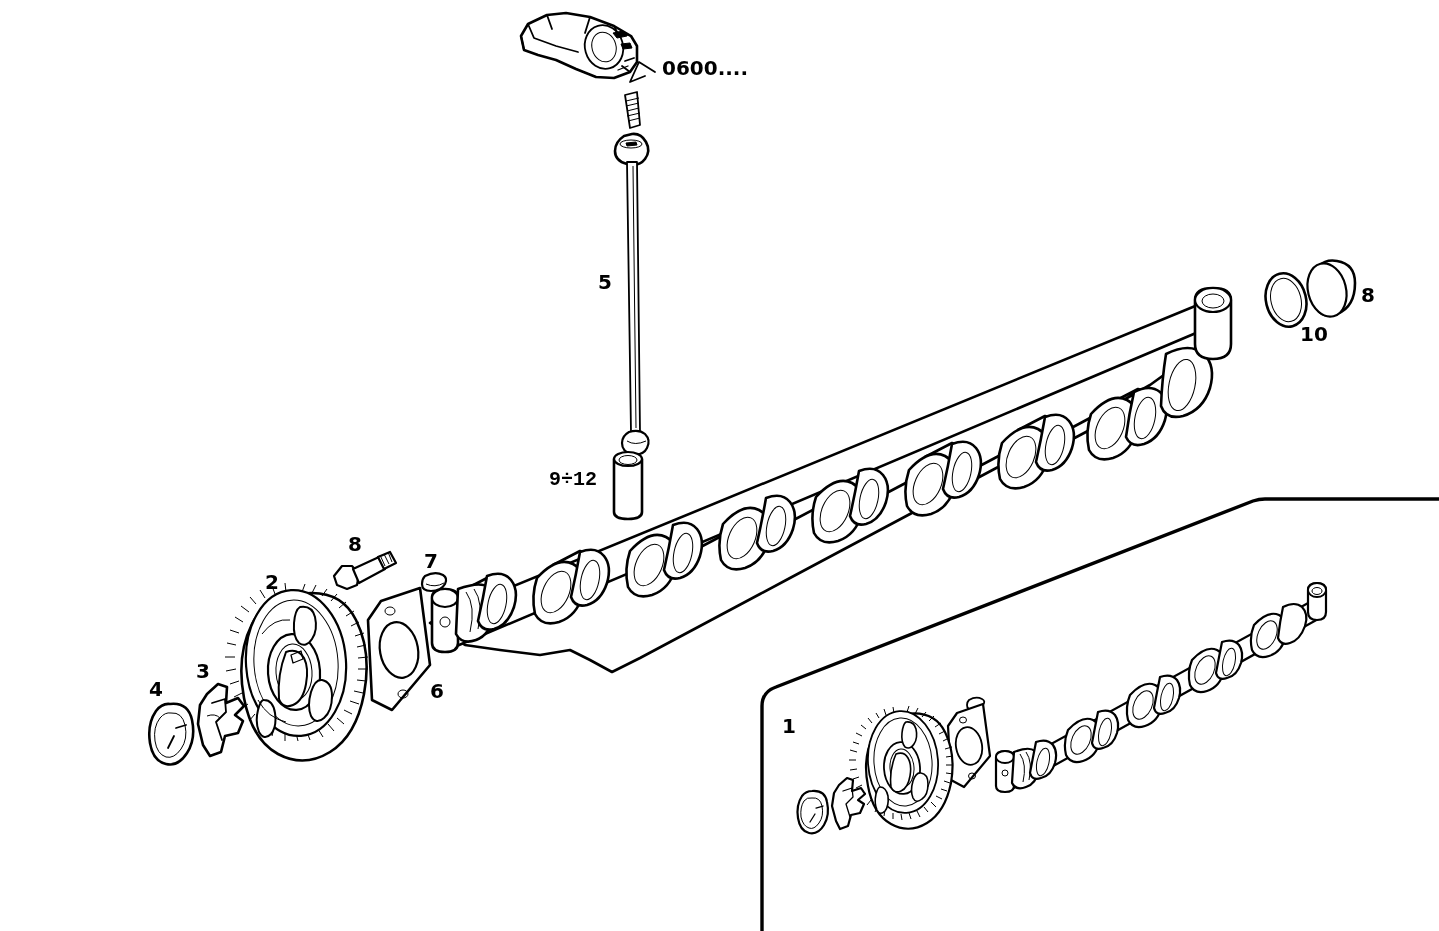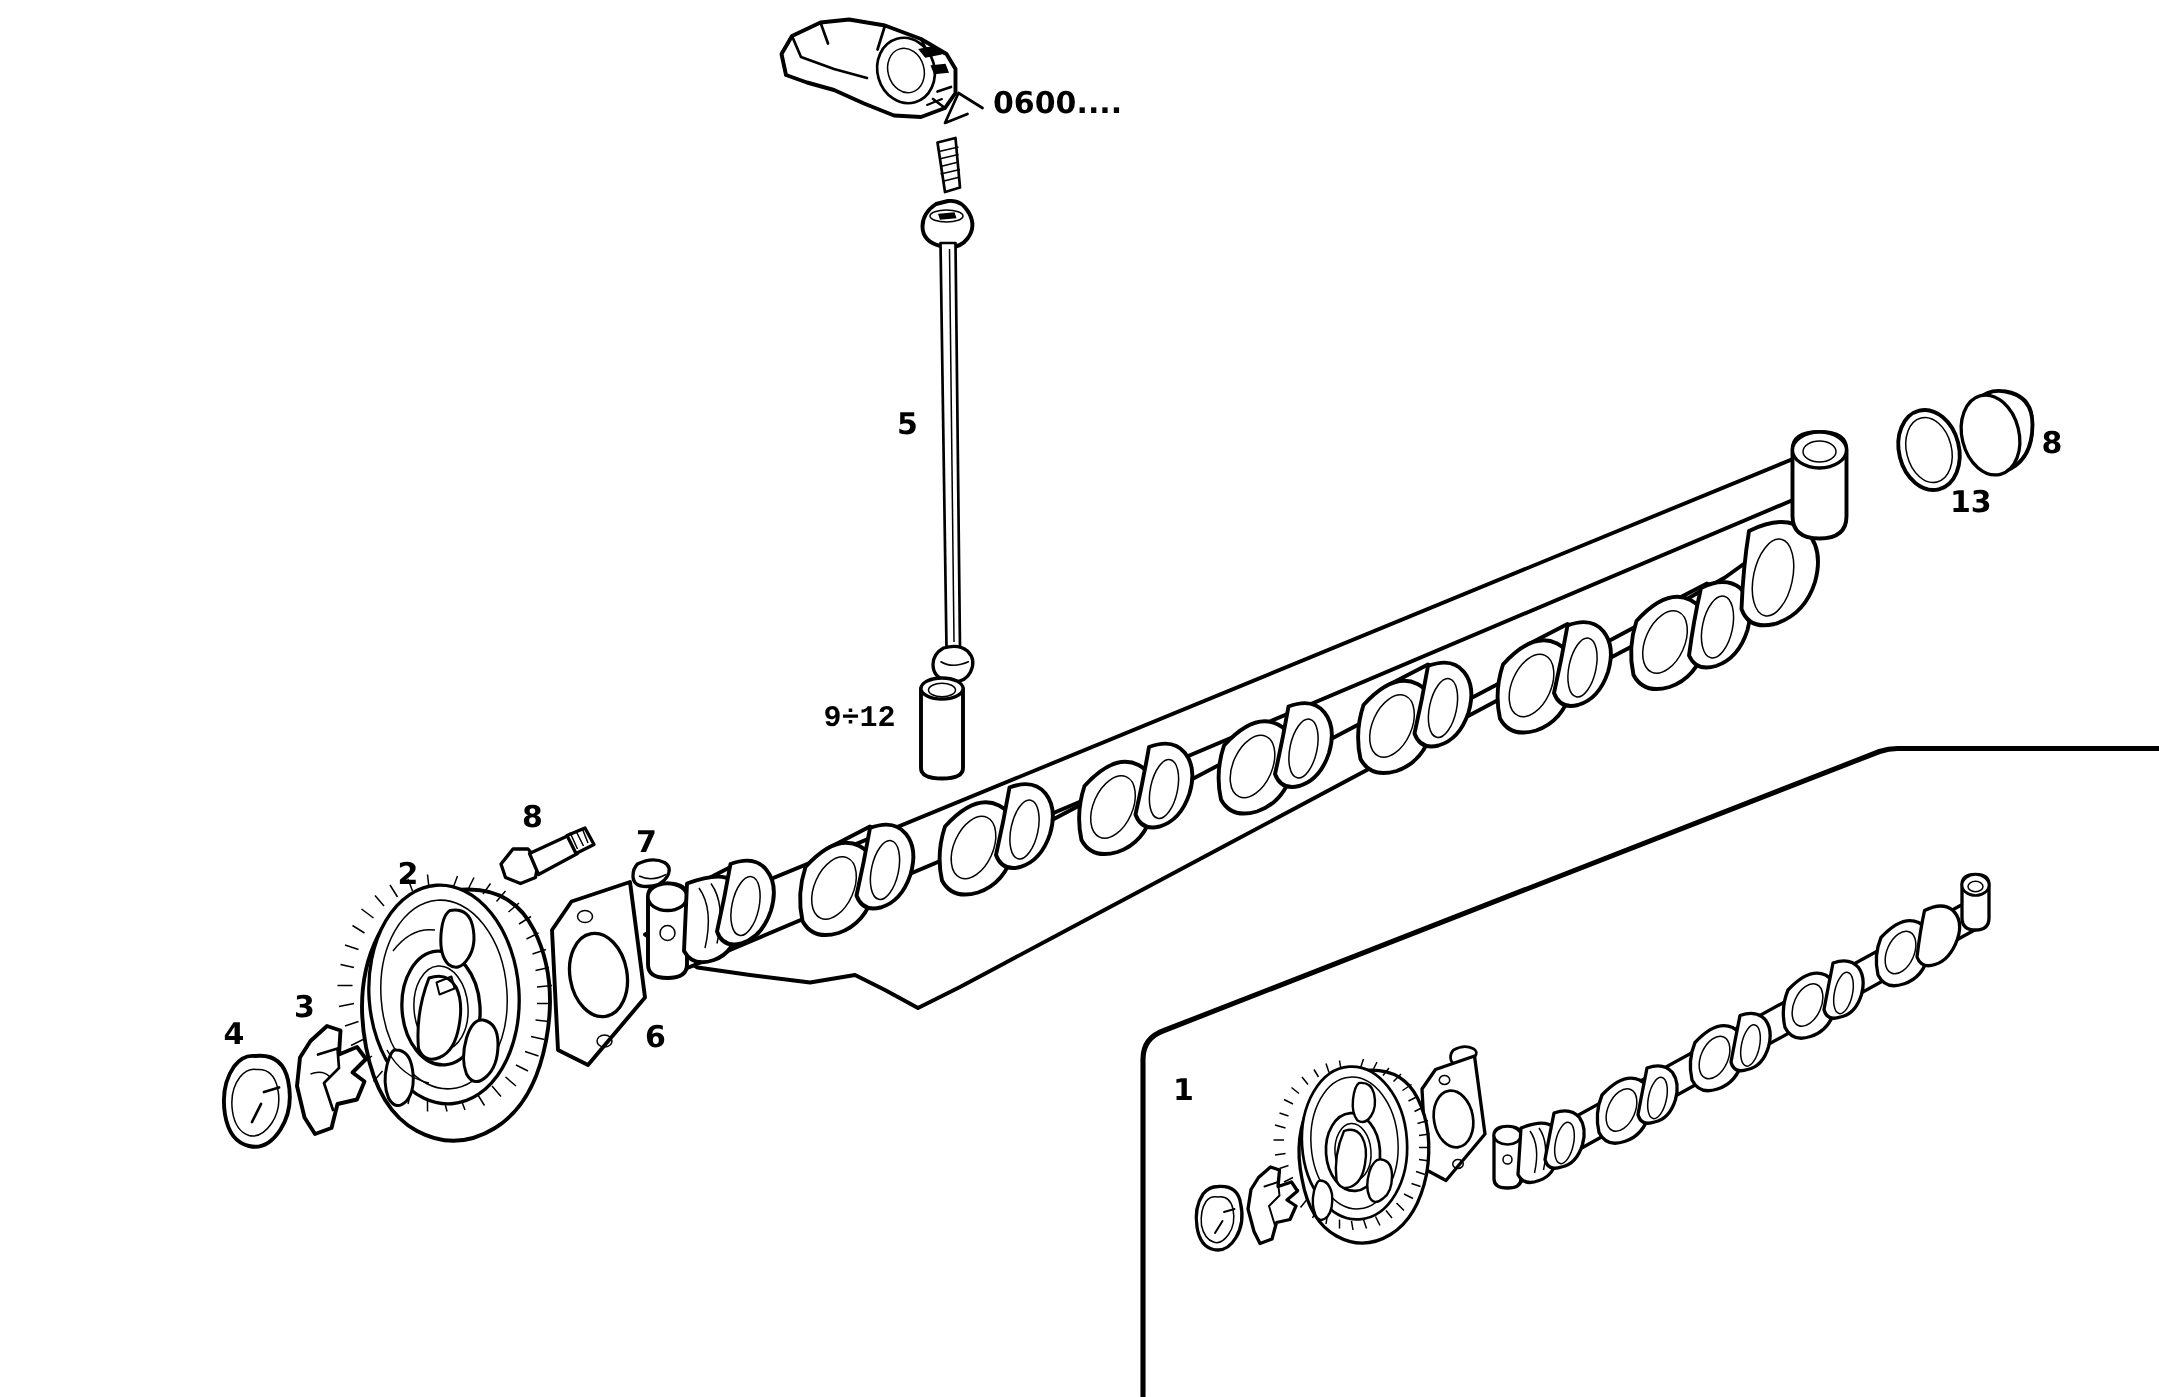--- a/index.html
+++ b/index.html
@@ -290,19 +290,19 @@
 <div class="lbl" style="left:424px;top:551px;font-size:20px;">7</div>
 
 <div class="lbl" style="left:265px;top:572px;font-size:20px;">2</div>
 
 <div class="lbl" style="left:196px;top:661px;font-size:20px;">3</div>
 
 <div class="lbl" style="left:149px;top:679px;font-size:20px;">4</div>
 
 <div class="lbl" style="left:430px;top:681px;font-size:20px;">6</div>
 
-<div class="lbl" style="left:1300px;top:324px;font-size:20px;">13</div>
+<div class="lbl" style="left:1300px;top:324px;font-size:20px;">10</div>
 
 <div class="lbl" style="left:1361px;top:285px;font-size:20px;">8</div>
 
 <div class="lbl" style="left:782px;top:716px;font-size:20px;">1</div>
 
 </div>
 
 </body></html>

